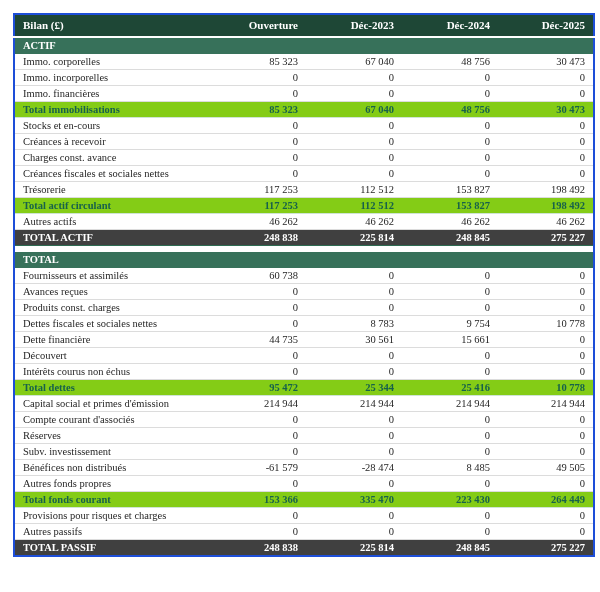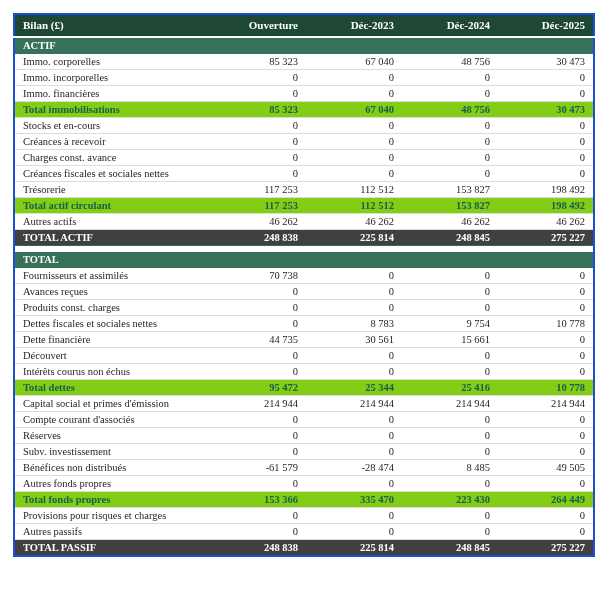--- a/index.html
+++ b/index.html
@@ -172,21 +172,21 @@
           <td class="num">275 227</td>
         </tr>
         <tr class="spacer">
           <td colspan="5" class="label"></td>
         </tr>
         <tr class="section">
           <td colspan="5" class="label">TOTAL</td>
         </tr>
         <tr class="data">
           <td class="label">Fournisseurs et assimilés</td>
-          <td class="num">70 738</td>
+          <td class="num">60 738</td>
           <td class="num">0</td>
           <td class="num">0</td>
           <td class="num">0</td>
         </tr>
         <tr class="data">
           <td class="label">Avances reçues</td>
           <td class="num">0</td>
           <td class="num">0</td>
           <td class="num">0</td>
           <td class="num">0</td>
@@ -269,21 +269,21 @@
           <td class="num">49 505</td>
         </tr>
         <tr class="data">
           <td class="label">Autres fonds propres</td>
           <td class="num">0</td>
           <td class="num">0</td>
           <td class="num">0</td>
           <td class="num">0</td>
         </tr>
         <tr class="total">
-          <td class="label">Total fonds propres</td>
+          <td class="label">Total fonds courant</td>
           <td class="num">153 366</td>
           <td class="num">335 470</td>
           <td class="num">223 430</td>
           <td class="num">264 449</td>
         </tr>
         <tr class="data">
           <td class="label">Provisions pour risques et charges</td>
           <td class="num">0</td>
           <td class="num">0</td>
           <td class="num">0</td>

